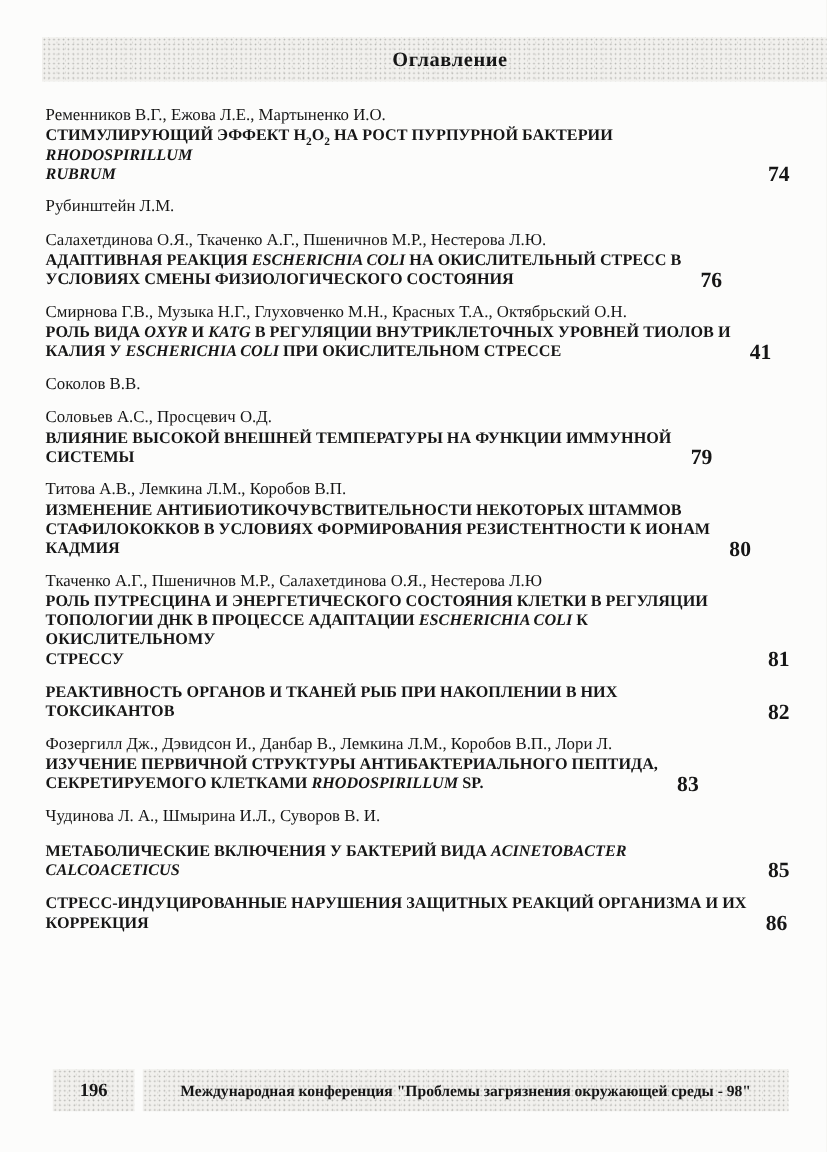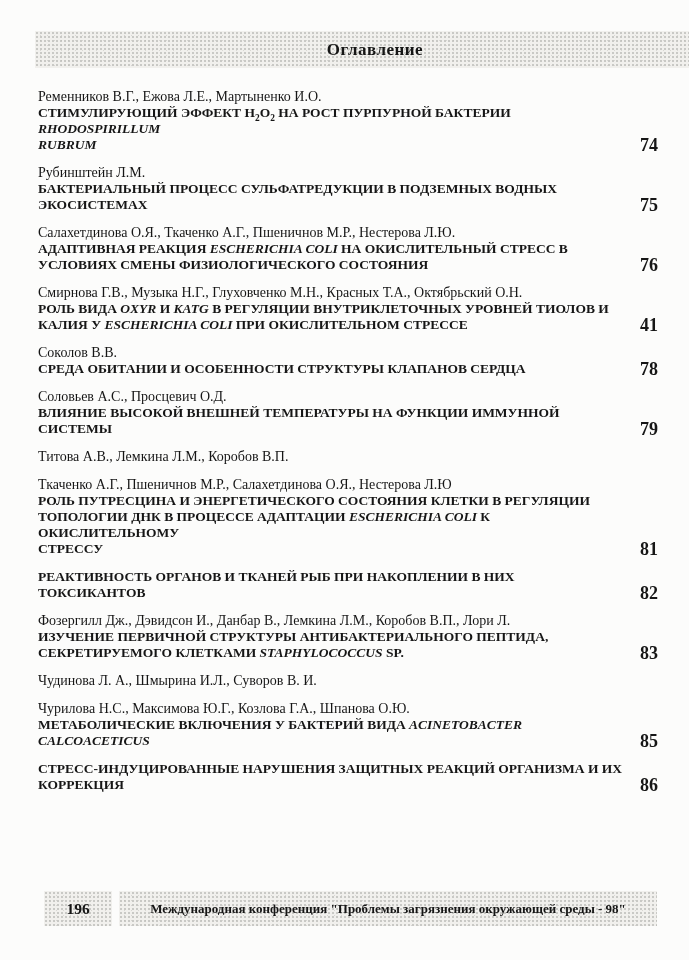--- a/index.html
+++ b/index.html
@@ -39,21 +39,20 @@
     width: 620px;
   }
   .entry { margin-bottom: 12px; }
   .authors {
     font-size: 14px;
     line-height: 16px;
     white-space: pre-line;
   }
   .trow {
     display: flex;
-    justify-content: space-between;
     align-items: flex-end;
   }
   .title {
     font-weight: bold;
     font-size: 13.5px;
     line-height: 16px;
     white-space: pre-line;
     max-width: 588px;
     flex: 0 1 auto;
   }
@@ -103,88 +102,84 @@
       <div class="entry">
         <div class="authors">Ременников В.Г., Ежова Л.Е., Мартыненко И.О.</div>
         <div class="trow">
           <div class="title"><span>СТИМУЛИРУЮЩИЙ ЭФФЕКТ H</span><sub>2</sub><span>O</span><sub>2</sub><span> НА РОСТ ПУРПУРНОЙ БАКТЕРИИ </span><span class="it">RHODOSPIRILLUM
 RUBRUM</span></div>
           <div class="pnum">74</div>
         </div>
       </div>
       <div class="entry">
         <div class="authors">Рубинштейн Л.М.</div>
-        <div class="trow">
-          <div class="title"><span>БАКТЕРИАЛЬНЫЙ ПРОЦЕСС СУЛЬФАТРЕДУКЦИИ В ПОДЗЕМНЫХ ВОДНЫХ
-ЭКОСИСТЕМАХ</span></div>
-          <div class="pnum">75</div>
-        </div>
       </div>
       <div class="entry">
         <div class="authors">Салахетдинова О.Я., Ткаченко А.Г., Пшеничнов М.Р., Нестерова Л.Ю.</div>
         <div class="trow">
           <div class="title"><span>АДАПТИВНАЯ РЕАКЦИЯ </span><span class="it">ESCHERICHIA COLI</span><span> НА ОКИСЛИТЕЛЬНЫЙ СТРЕСС В
 УСЛОВИЯХ СМЕНЫ ФИЗИОЛОГИЧЕСКОГО СОСТОЯНИЯ</span></div>
           <div class="pnum">76</div>
         </div>
       </div>
       <div class="entry">
         <div class="authors">Смирнова Г.В., Музыка Н.Г., Глуховченко М.Н., Красных Т.А., Октябрьский О.Н.</div>
         <div class="trow">
           <div class="title"><span>РОЛЬ ВИДА </span><span class="it">OXYR</span><span> И </span><span class="it">KATG</span><span> В РЕГУЛЯЦИИ ВНУТРИКЛЕТОЧНЫХ УРОВНЕЙ ТИОЛОВ И
 КАЛИЯ У </span><span class="it">ESCHERICHIA COLI</span><span> ПРИ ОКИСЛИТЕЛЬНОМ СТРЕССЕ</span></div>
           <div class="pnum">41</div>
         </div>
       </div>
       <div class="entry">
         <div class="authors">Соколов В.В.</div>
-        <div class="trow">
-          <div class="title"><span>СРЕДА ОБИТАНИИ И ОСОБЕННОСТИ СТРУКТУРЫ КЛАПАНОВ СЕРДЦА</span></div>
-          <div class="pnum">78</div>
-        </div>
       </div>
       <div class="entry">
         <div class="authors">Соловьев А.С., Просцевич О.Д.</div>
         <div class="trow">
           <div class="title"><span>ВЛИЯНИЕ ВЫСОКОЙ ВНЕШНЕЙ ТЕМПЕРАТУРЫ НА ФУНКЦИИ ИММУННОЙ
 СИСТЕМЫ</span></div>
           <div class="pnum">79</div>
         </div>
       </div>
       <div class="entry">
         <div class="authors">Титова А.В., Лемкина Л.М., Коробов В.П.</div>
+        <div class="trow">
+          <div class="title"><span>ИЗМЕНЕНИЕ АНТИБИОТИКОЧУВСТВИТЕЛЬНОСТИ НЕКОТОРЫХ ШТАММОВ
+СТАФИЛОКОККОВ В УСЛОВИЯХ ФОРМИРОВАНИЯ РЕЗИСТЕНТНОСТИ К ИОНАМ
+КАДМИЯ</span></div>
+          <div class="pnum">80</div>
+        </div>
       </div>
       <div class="entry">
         <div class="authors">Ткаченко А.Г., Пшеничнов М.Р., Салахетдинова О.Я., Нестерова Л.Ю</div>
         <div class="trow">
           <div class="title"><span>РОЛЬ ПУТРЕСЦИНА И ЭНЕРГЕТИЧЕСКОГО СОСТОЯНИЯ КЛЕТКИ В РЕГУЛЯЦИИ
 ТОПОЛОГИИ ДНК В ПРОЦЕССЕ АДАПТАЦИИ </span><span class="it">ESCHERICHIA COLI</span><span> К ОКИСЛИТЕЛЬНОМУ
 СТРЕССУ</span></div>
           <div class="pnum">81</div>
         </div>
       </div>
       <div class="entry">
         <div class="trow">
           <div class="title"><span>РЕАКТИВНОСТЬ ОРГАНОВ И ТКАНЕЙ РЫБ ПРИ НАКОПЛЕНИИ В НИХ ТОКСИКАНТОВ</span></div>
           <div class="pnum">82</div>
         </div>
       </div>
       <div class="entry">
         <div class="authors">Фозергилл Дж., Дэвидсон И., Данбар В., Лемкина Л.М., Коробов В.П., Лори Л.</div>
         <div class="trow">
           <div class="title"><span>ИЗУЧЕНИЕ ПЕРВИЧНОЙ СТРУКТУРЫ АНТИБАКТЕРИАЛЬНОГО ПЕПТИДА,
-СЕКРЕТИРУЕМОГО КЛЕТКАМИ </span><span class="it">STAPHYLOCOCCUS</span><span> SP.</span></div>
+СЕКРЕТИРУЕМОГО КЛЕТКАМИ </span><span class="it">RHODOSPIRILLUM</span><span> SP.</span></div>
           <div class="pnum">83</div>
         </div>
       </div>
       <div class="entry">
         <div class="authors">Чудинова Л. А., Шмырина И.Л., Суворов В. И.</div>
       </div>
       <div class="entry">
-        <div class="authors">Чурилова Н.С., Максимова Ю.Г., Козлова Г.А., Шпанова О.Ю.</div>
         <div class="trow">
           <div class="title"><span>МЕТАБОЛИЧЕСКИЕ ВКЛЮЧЕНИЯ У БАКТЕРИЙ ВИДА </span><span class="it">ACINETOBACTER CALCOACETICUS</span></div>
           <div class="pnum">85</div>
         </div>
       </div>
       <div class="entry">
         <div class="trow">
           <div class="title"><span>СТРЕСС-ИНДУЦИРОВАННЫЕ НАРУШЕНИЯ ЗАЩИТНЫХ РЕАКЦИЙ ОРГАНИЗМА И ИХ
 КОРРЕКЦИЯ</span></div>
           <div class="pnum">86</div>

